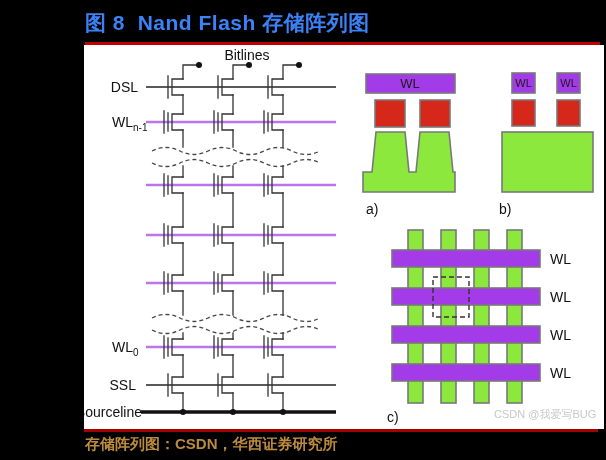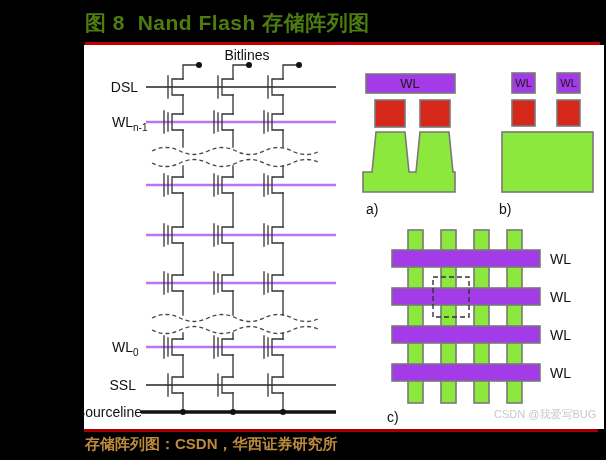--- a/index.html
+++ b/index.html
@@ -1,18 +1,18 @@
 <!DOCTYPE html>
 <html><head>
 <meta charset="utf-8">
 <style>
   html,body{margin:0;padding:0;}
   body{width:606px;height:460px;background:#000;overflow:hidden;position:relative;
        font-family:"Liberation Sans",sans-serif;}
-  .title{position:absolute;left:85px;top:9px;color:#4d7c0f;font-weight:bold;
+  .title{position:absolute;left:85px;top:9px;color:#3b82f6;font-weight:bold;
          font-size:21px;letter-spacing:.5px;white-space:pre;}
   .top-rule{position:absolute;left:85px;top:42px;width:515px;height:3px;background:#c00000;}
   .canvas{position:absolute;left:84px;top:45px;width:520px;height:384px;background:#fff;}
   .bottom-rule{position:absolute;left:84px;top:429px;width:514px;height:3px;background:#a50000;}
   .source{position:absolute;left:85px;top:435px;color:#bd8b3d;font-weight:bold;
           font-size:15px;white-space:pre;}
   svg{display:block;}
   .wire{stroke:#333;stroke-width:1.3;fill:none;stroke-linecap:square;}
   .blk{stroke:#222;stroke-width:1.6;}
   .pur{stroke:#bb74ef;stroke-width:2.4;}

